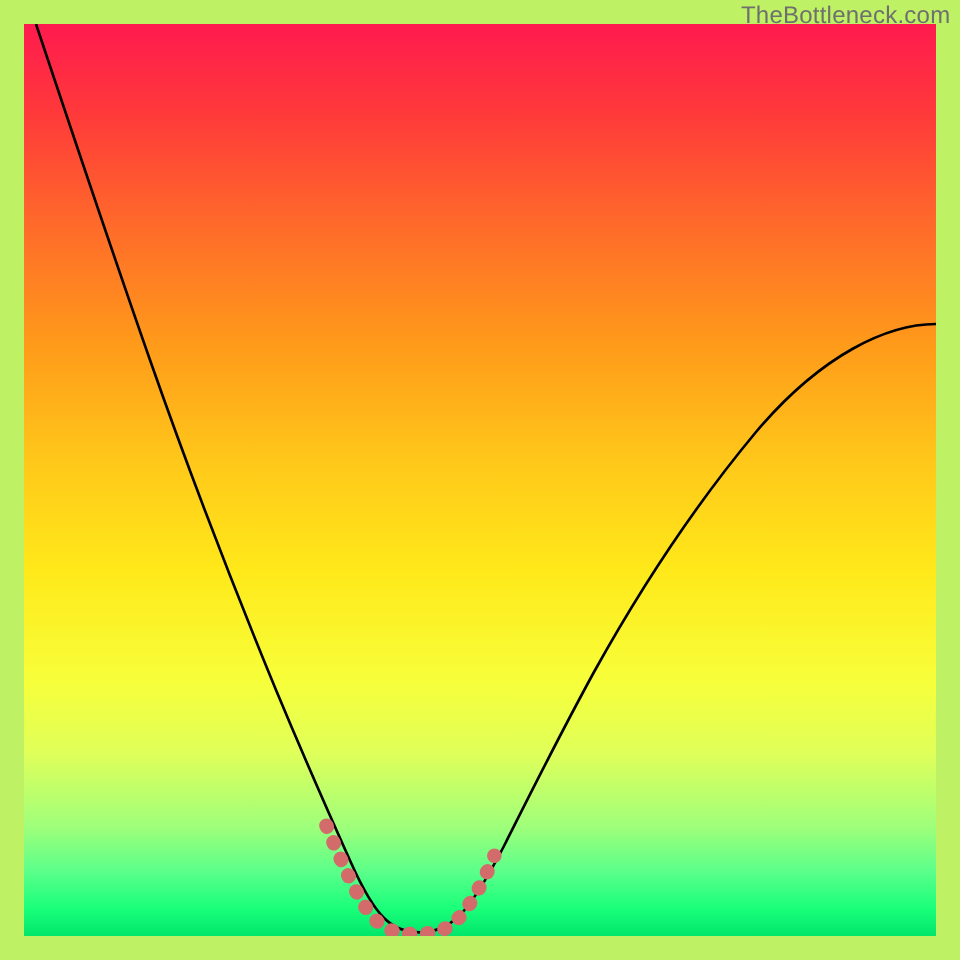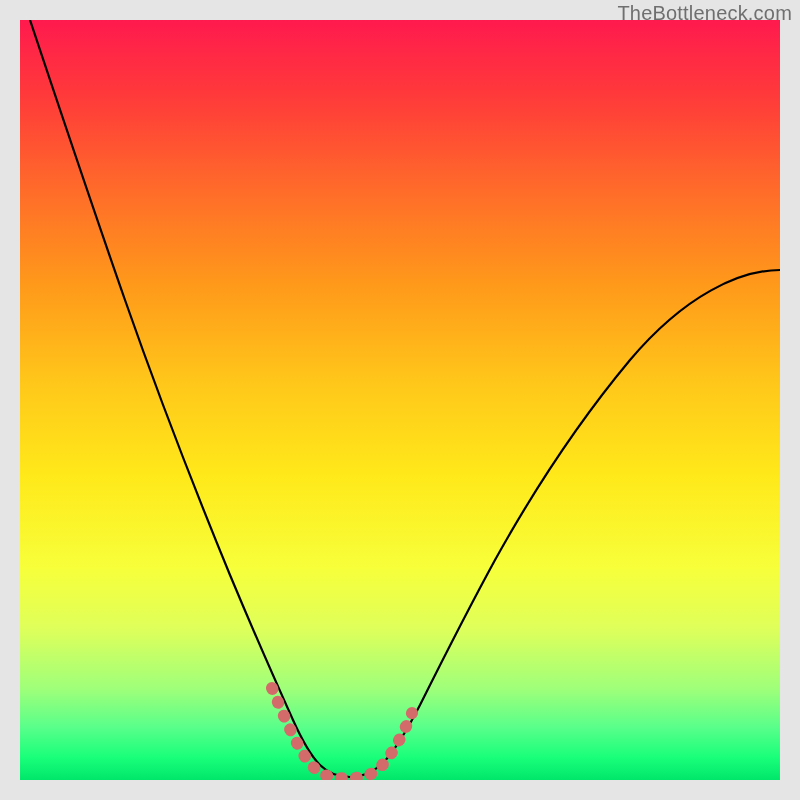--- a/index.html
+++ b/index.html
@@ -9,21 +9,21 @@
     height: 800px;
     background: #000;
     overflow: hidden;
   }
   .frame {
     position: absolute;
     left: 0;
     top: 0;
     width: 800px;
     height: 800px;
-    background: #e5e5e5;
+    background: #bef264;
   }
   .plot {
     position: absolute;
     left: 20px;
     top: 20px;
     width: 760px;
     height: 760px;
     background: linear-gradient(to bottom,
       #ff1a4e 0%,
       #ff3a3a 10%,

